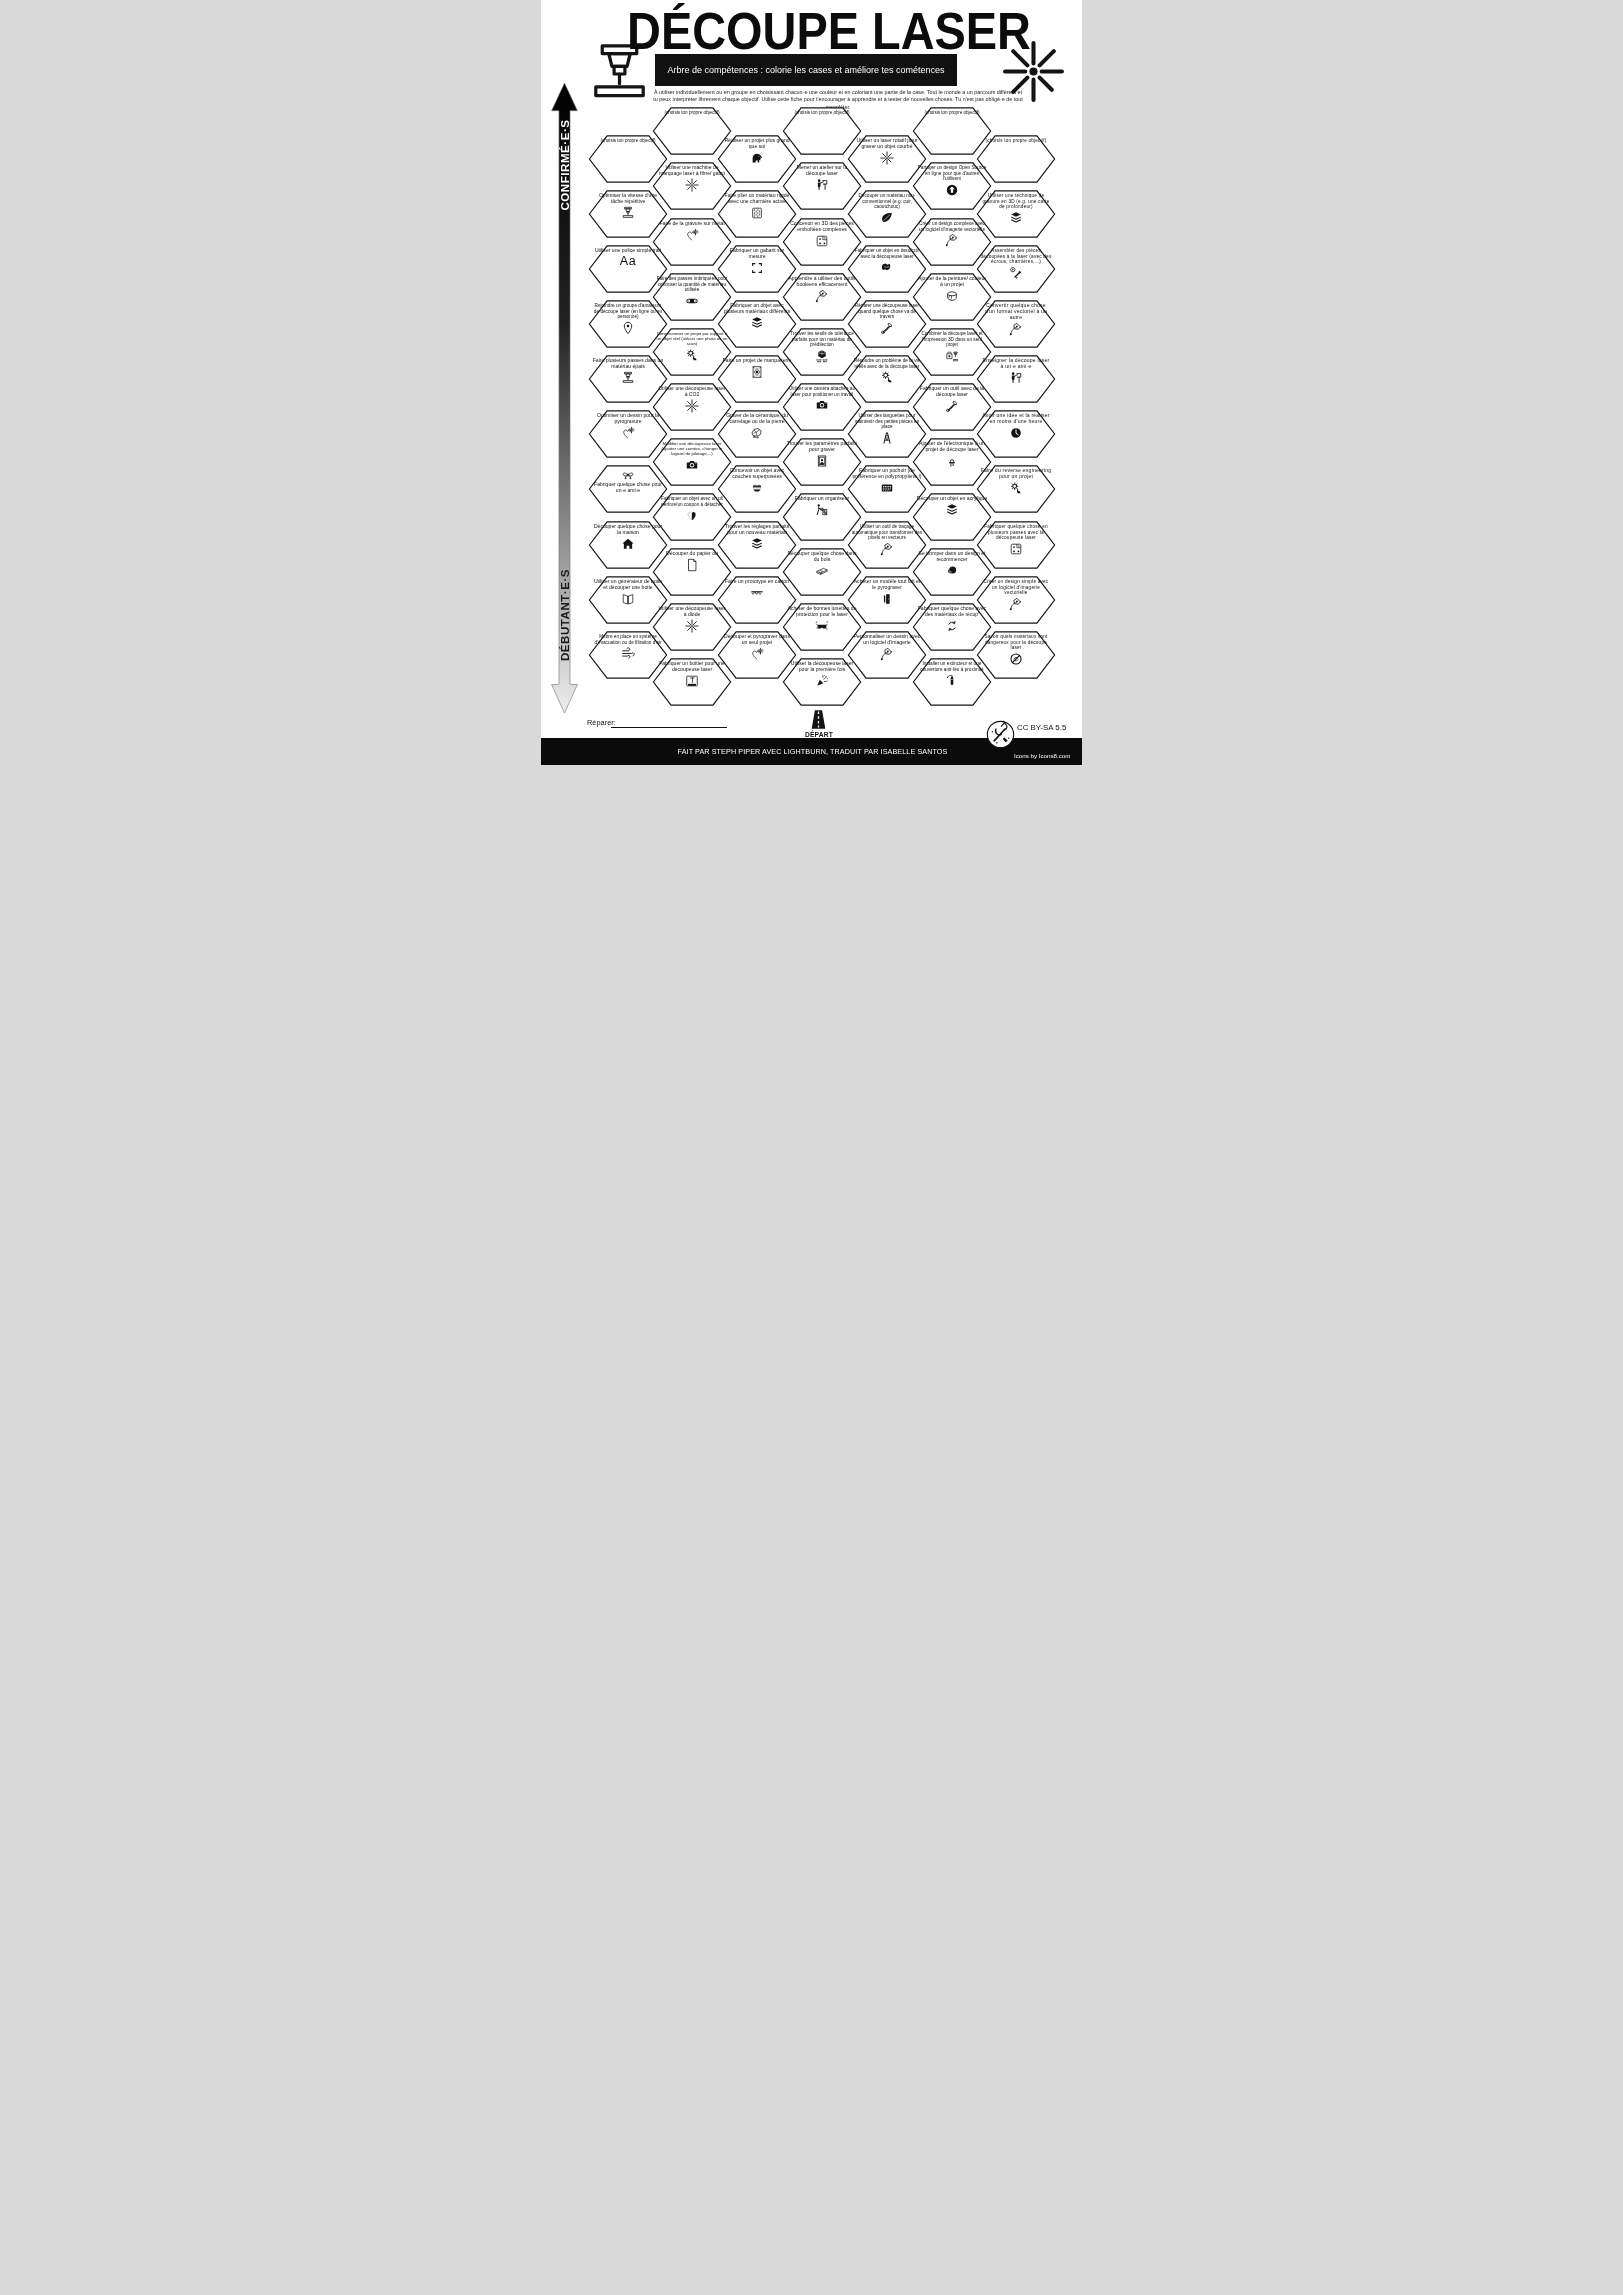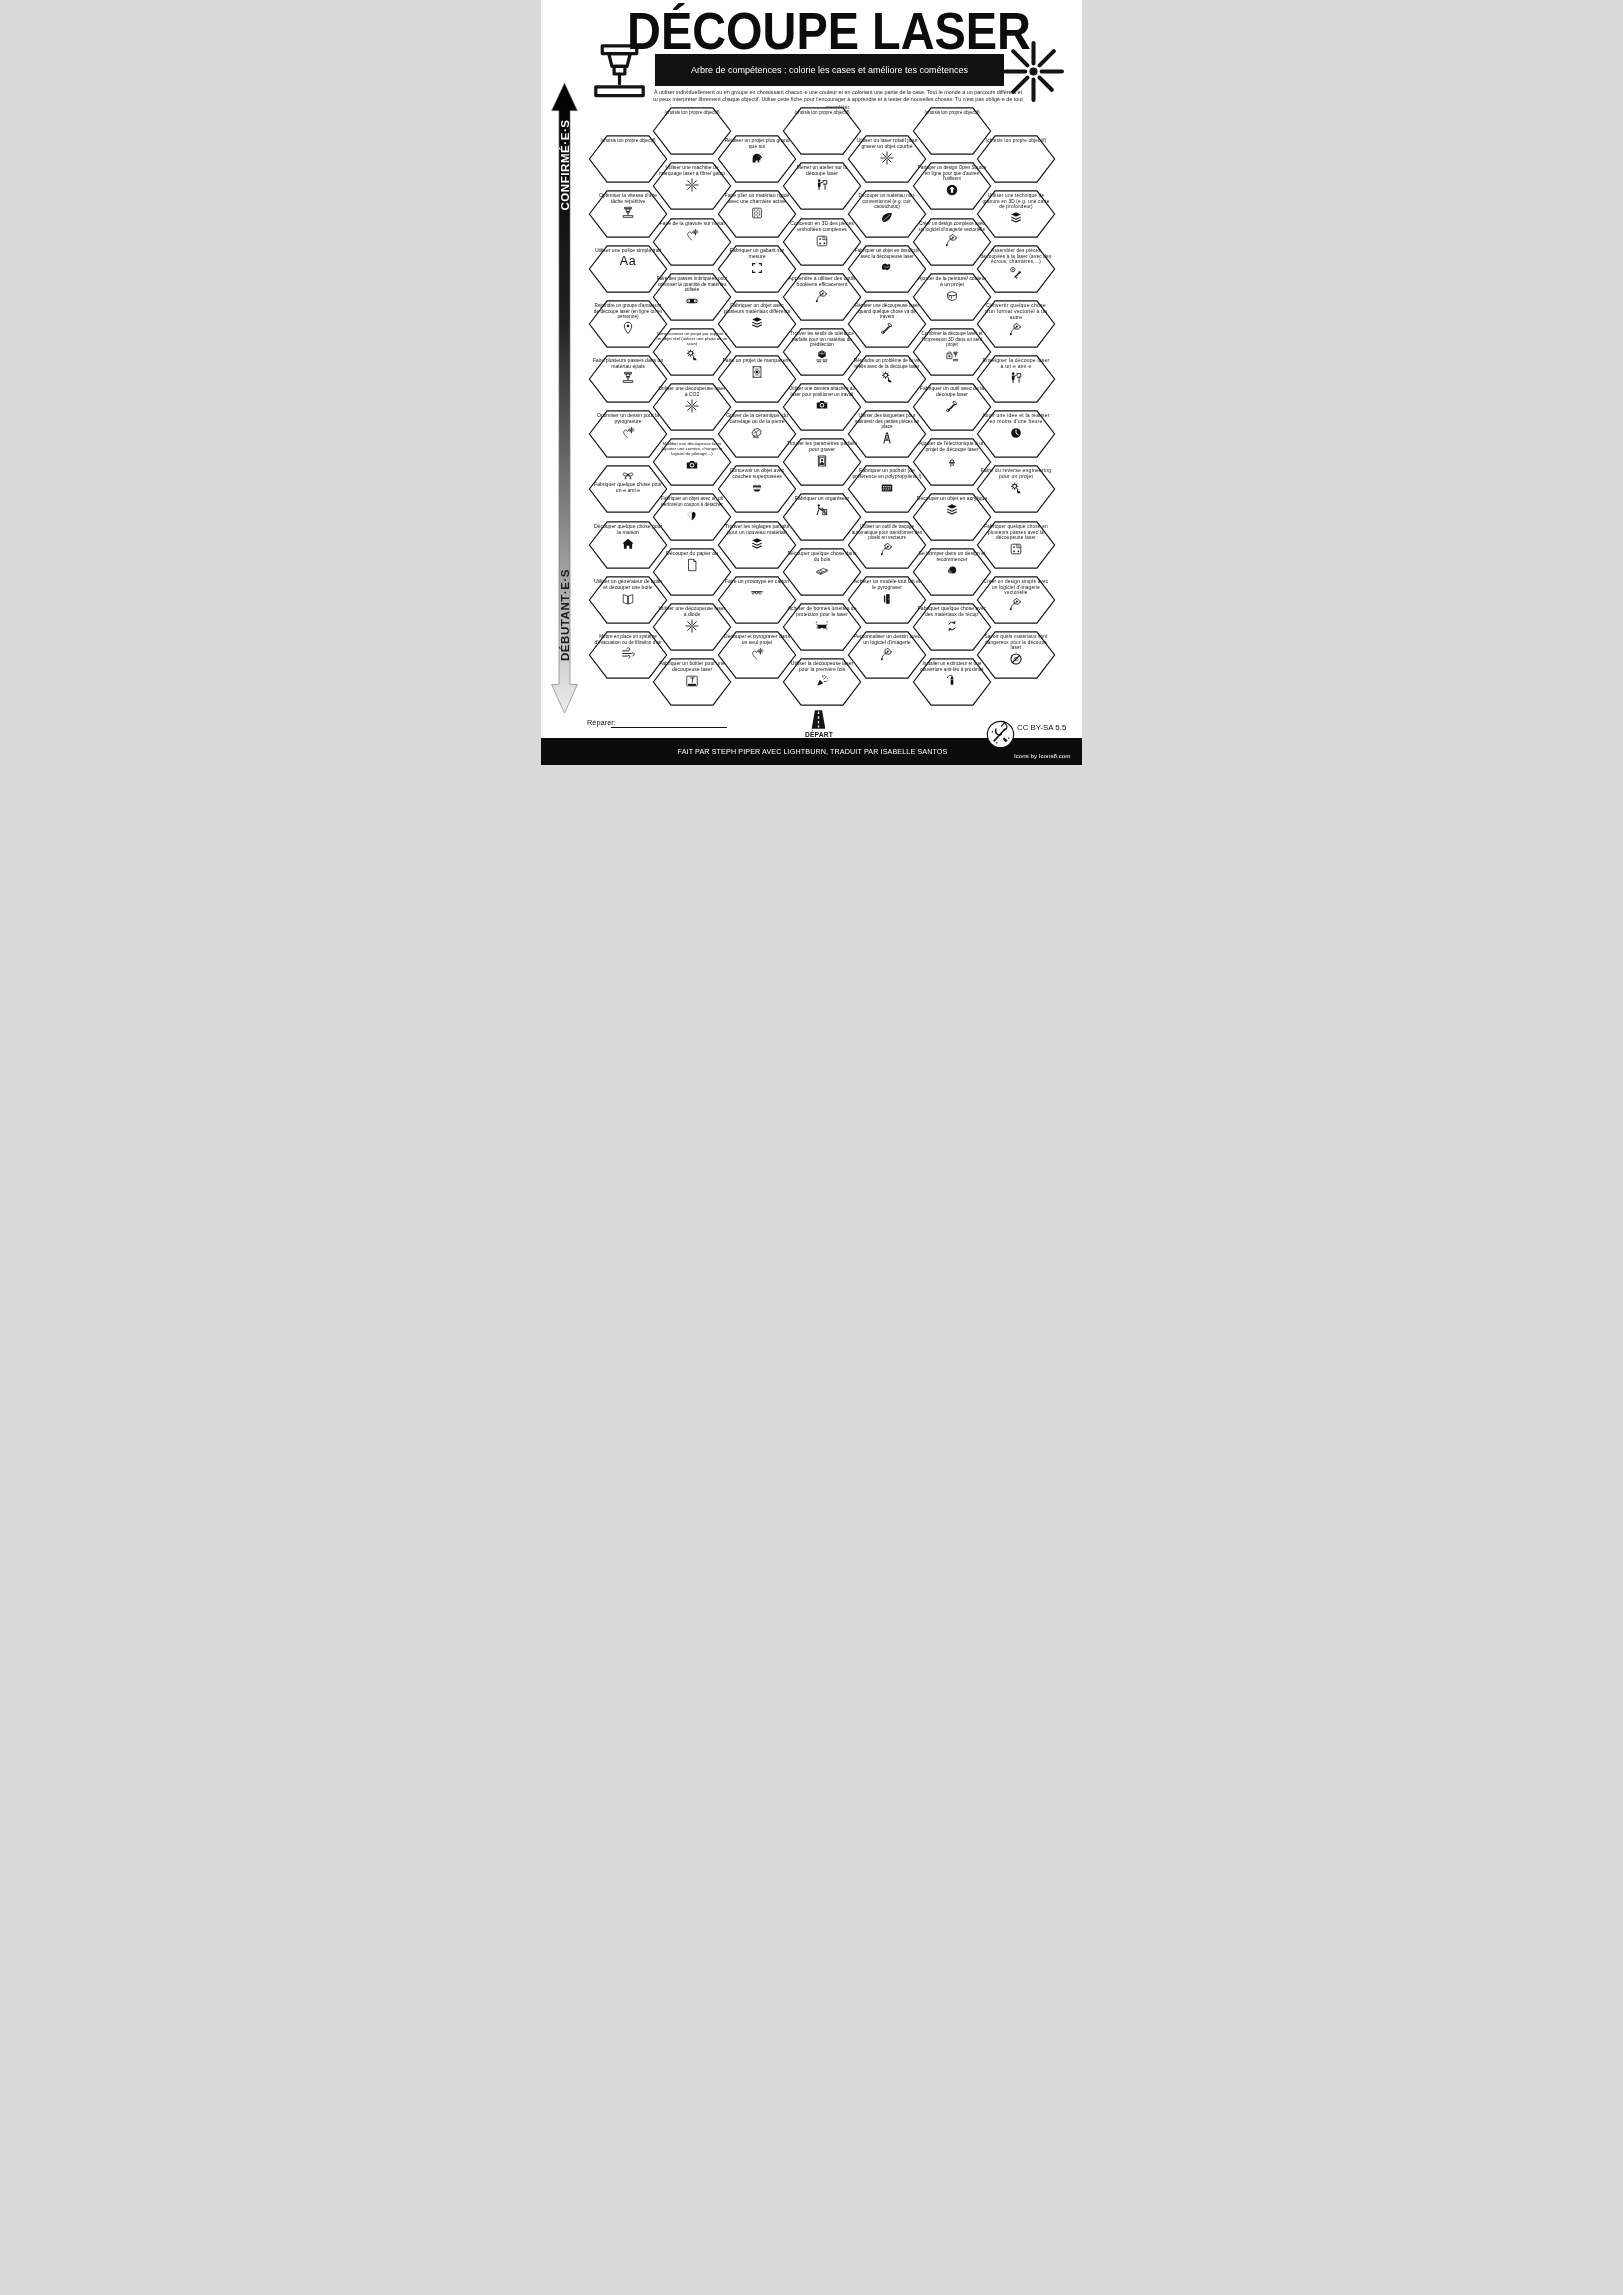--- a/index.html
+++ b/index.html
@@ -1,18 +1,18 @@
 <!DOCTYPE html>
 <html style="font-size:7.4px"><head>
 <meta charset="utf-8">
 <style>
   html,body{margin:0;padding:0;background:#d9d9d9;}
   .page{position:relative;width:541px;height:765px;background:#fff;overflow:hidden;
         font-family:"Liberation Sans",sans-serif;color:#111;margin:0 auto;}
-  .banner{position:absolute;left:114px;top:54px;width:349px;height:32px;background:#111;
+  .banner{position:absolute;left:114px;top:54px;width:302px;height:32px;background:#111;
           color:#fff;display:flex;align-items:center;justify-content:center;font-size:9px;}
   .intro{position:absolute;left:112px;top:89px;width:370px;text-align:center;
          font-size:5.4px;line-height:1.38;color:#1c1c1c;}
   .vlabel{position:absolute;white-space:nowrap;font-weight:700;font-size:11.6px;letter-spacing:0.5px;
           transform:translate(-50%,-50%) rotate(-90deg);}
   .vlabel.top{color:#fff;}
   .vlabel.bot{color:#1a1a1a;}
   .hex{position:absolute;width:80px;height:50px;}
   .hexbg{position:absolute;left:0;top:0;width:100%;height:100%;}
   .hexbg polygon{fill:#fff;stroke:#161616;stroke-width:2.6;}

